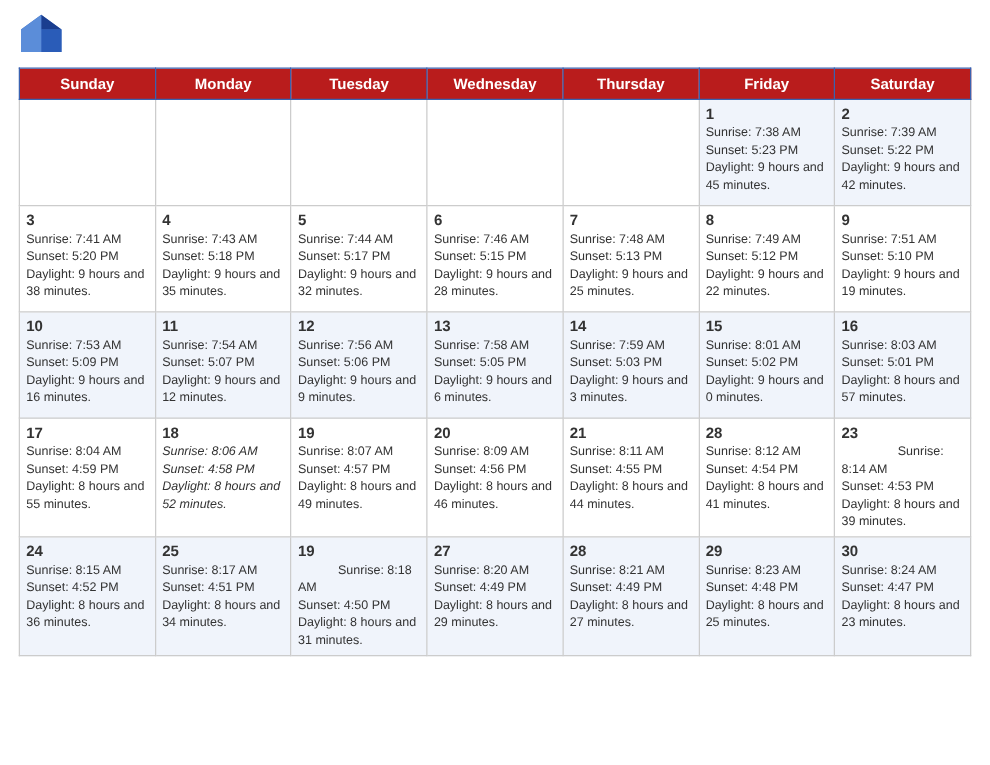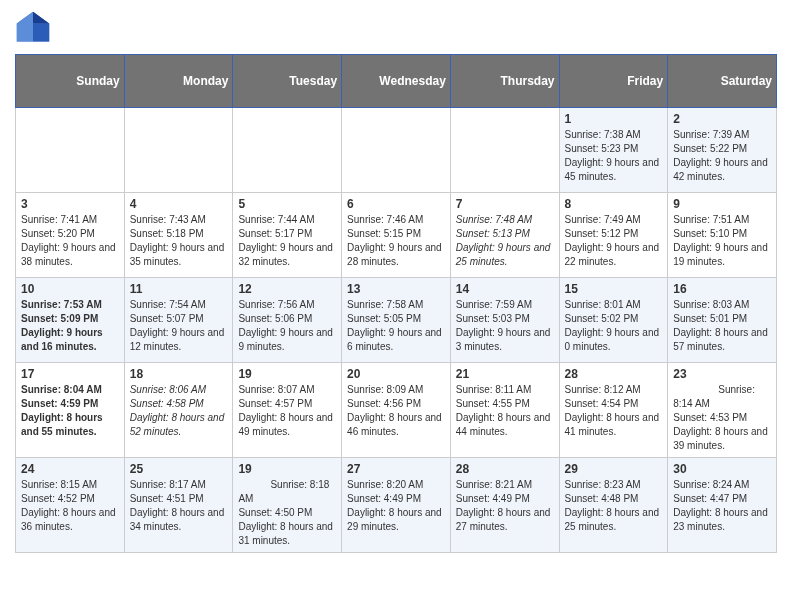--- a/index.html
+++ b/index.html
@@ -55,26 +55,26 @@
     .location {
       font-size: 14px;
       color: #555;
     }
     table {
       width: 100%;
       border-collapse: collapse;
       table-layout: fixed;
     }
     thead tr th {
-      background-color: #737373;
+      background-color: #b91c1c;
       color: #fff;
       font-size: 12px;
       font-weight: bold;
-      padding: 19px 4px;
-      text-align: right;
+      padding: 5px 4px;
+      text-align: center;
       border: 1px solid #3a62b0;
     }
     tbody tr td {
       border: 1px solid #ccc;
       vertical-align: top;
       padding: 4px 5px;
       font-size: 10px;
       color: #333;
       height: 85px;
     }
@@ -154,32 +154,32 @@
 Daylight: 9 hours and 38 minutes.</span></td>
           <td><span class="day-num">4</span><span class="day-info" style="white-space: pre-line; margin-top: 12px;">Sunrise: 7:43 AM
 Sunset: 5:18 PM
 Daylight: 9 hours and 35 minutes.</span></td>
           <td><span class="day-num">5</span><span class="day-info" style="white-space: pre-line;">Sunrise: 7:44 AM
 Sunset: 5:17 PM
 Daylight: 9 hours and 32 minutes.</span></td>
           <td><span class="day-num">6</span><span class="day-info" style="white-space: pre-line;">Sunrise: 7:46 AM
 Sunset: 5:15 PM
 Daylight: 9 hours and 28 minutes.</span></td>
-          <td><span class="day-num">7</span><span class="day-info" style="white-space: pre-line; font-style: italic;">Sunrise: 7:48 AM
+          <td><span class="day-num">7</span><span class="day-info" style="white-space: pre-line;">Sunrise: 7:48 AM
 Sunset: 5:13 PM
 Daylight: 9 hours and 25 minutes.</span></td>
           <td><span class="day-num">8</span><span class="day-info" style="white-space: pre-line;">Sunrise: 7:49 AM
 Sunset: 5:12 PM
 Daylight: 9 hours and 22 minutes.</span></td>
           <td><span class="day-num">9</span><span class="day-info" style="white-space: pre-line;">Sunrise: 7:51 AM
 Sunset: 5:10 PM
 Daylight: 9 hours and 19 minutes.</span></td>
         </tr>
         <tr>
-          <td><span class="day-num">10</span><span class="day-info" style="white-space: pre-line; font-weight: bold;">Sunrise: 7:53 AM
+          <td><span class="day-num">10</span><span class="day-info" style="white-space: pre-line;">Sunrise: 7:53 AM
 Sunset: 5:09 PM
 Daylight: 9 hours and 16 minutes.</span></td>
           <td><span class="day-num">11</span><span class="day-info" style="white-space: pre-line;">Sunrise: 7:54 AM
 Sunset: 5:07 PM
 Daylight: 9 hours and 12 minutes.</span></td>
           <td><span class="day-num">12</span><span class="day-info" style="white-space: pre-line;">Sunrise: 7:56 AM
 Sunset: 5:06 PM
 Daylight: 9 hours and 9 minutes.</span></td>
           <td><span class="day-num">13</span><span class="day-info" style="white-space: pre-line;">Sunrise: 7:58 AM
 Sunset: 5:05 PM
@@ -188,21 +188,21 @@
 Sunset: 5:03 PM
 Daylight: 9 hours and 3 minutes.</span></td>
           <td><span class="day-num">15</span><span class="day-info" style="white-space: pre-line;">Sunrise: 8:01 AM
 Sunset: 5:02 PM
 Daylight: 9 hours and 0 minutes.</span></td>
           <td><span class="day-num">16</span><span class="day-info" style="white-space: pre-line;">Sunrise: 8:03 AM
 Sunset: 5:01 PM
 Daylight: 8 hours and 57 minutes.</span></td>
         </tr>
         <tr>
-          <td><span class="day-num">17</span><span class="day-info" style="white-space: pre-line; font-weight: bold;">Sunrise: 8:04 AM
+          <td><span class="day-num">17</span><span class="day-info" style="white-space: pre-line;">Sunrise: 8:04 AM
 Sunset: 4:59 PM
 Daylight: 8 hours and 55 minutes.</span></td>
           <td><span class="day-num">18</span><span class="day-info" style="white-space: pre-line; font-style: italic;">Sunrise: 8:06 AM
 Sunset: 4:58 PM
 Daylight: 8 hours and 52 minutes.</span></td>
           <td><span class="day-num">19</span><span class="day-info" style="white-space: pre-line;">Sunrise: 8:07 AM
 Sunset: 4:57 PM
 Daylight: 8 hours and 49 minutes.</span></td>
           <td><span class="day-num">20</span><span class="day-info" style="white-space: pre-line;">Sunrise: 8:09 AM
 Sunset: 4:56 PM

